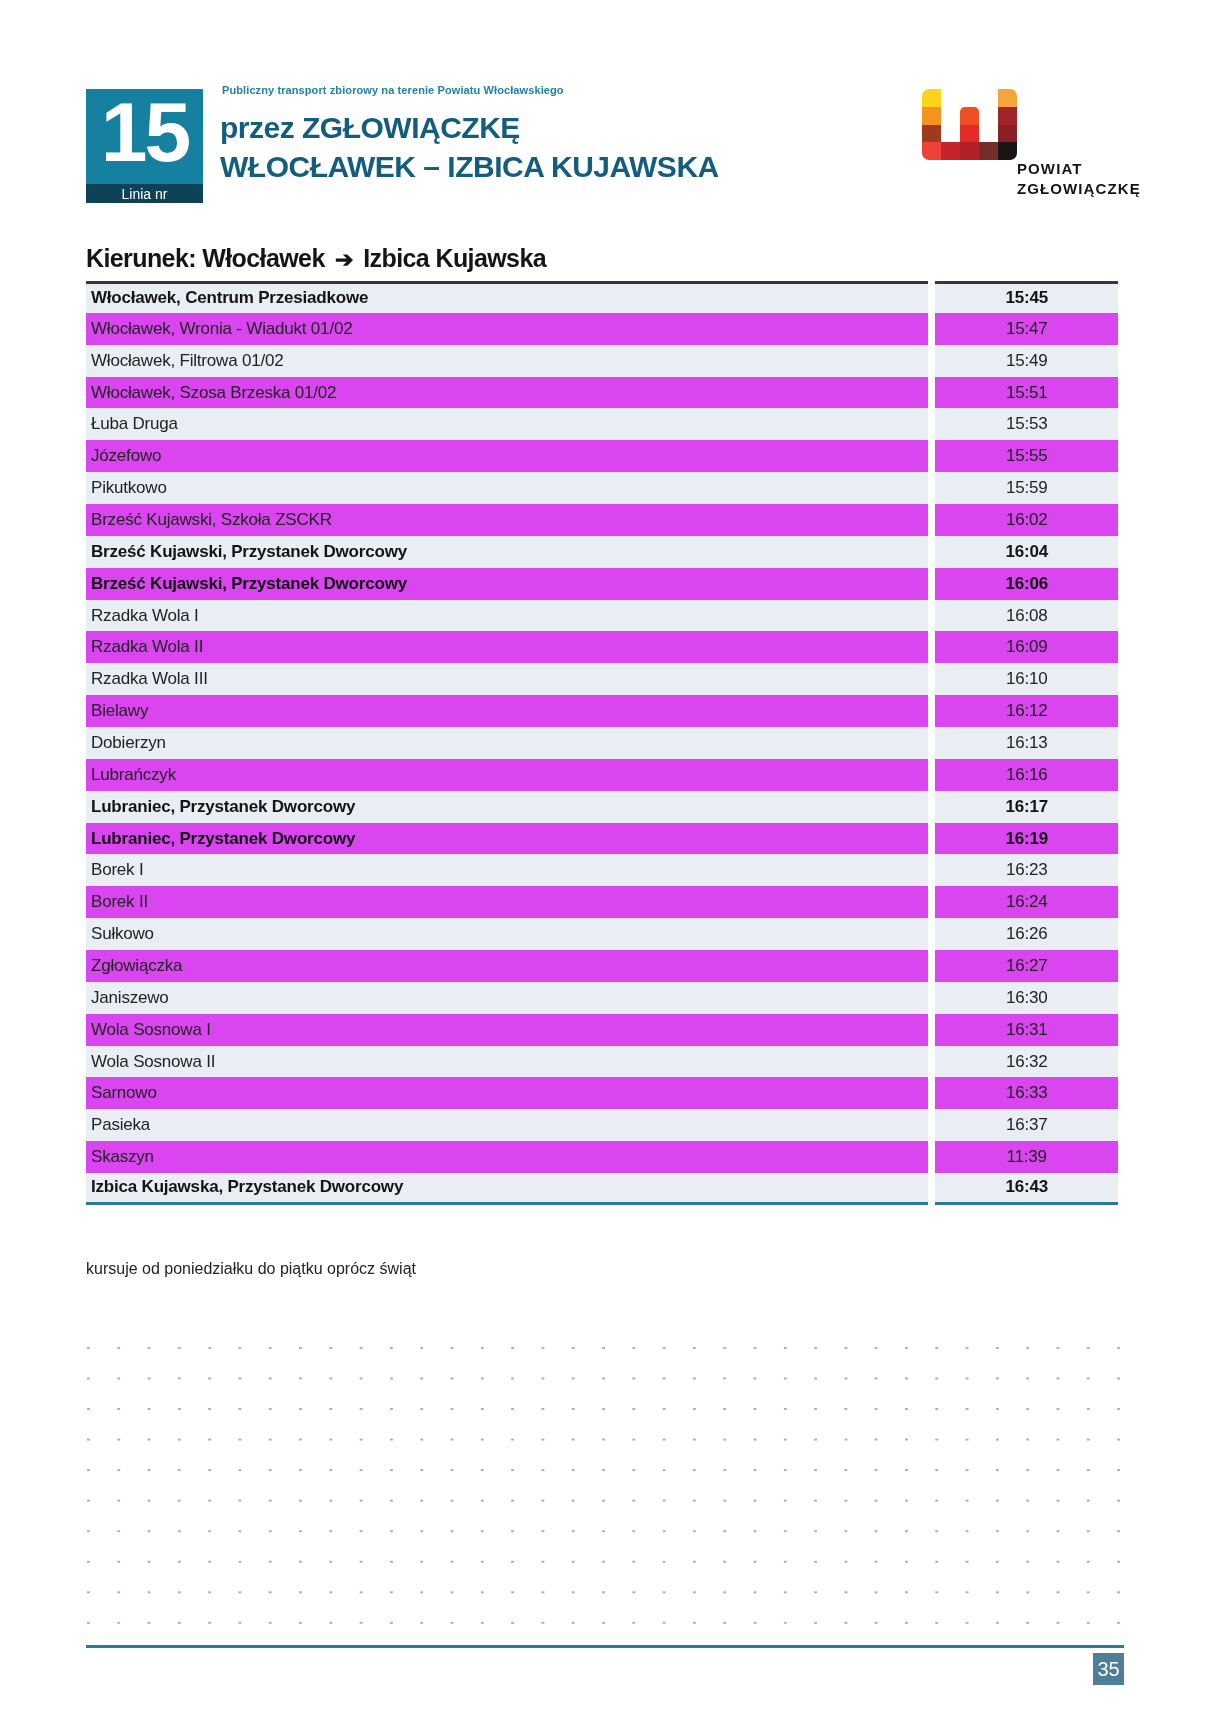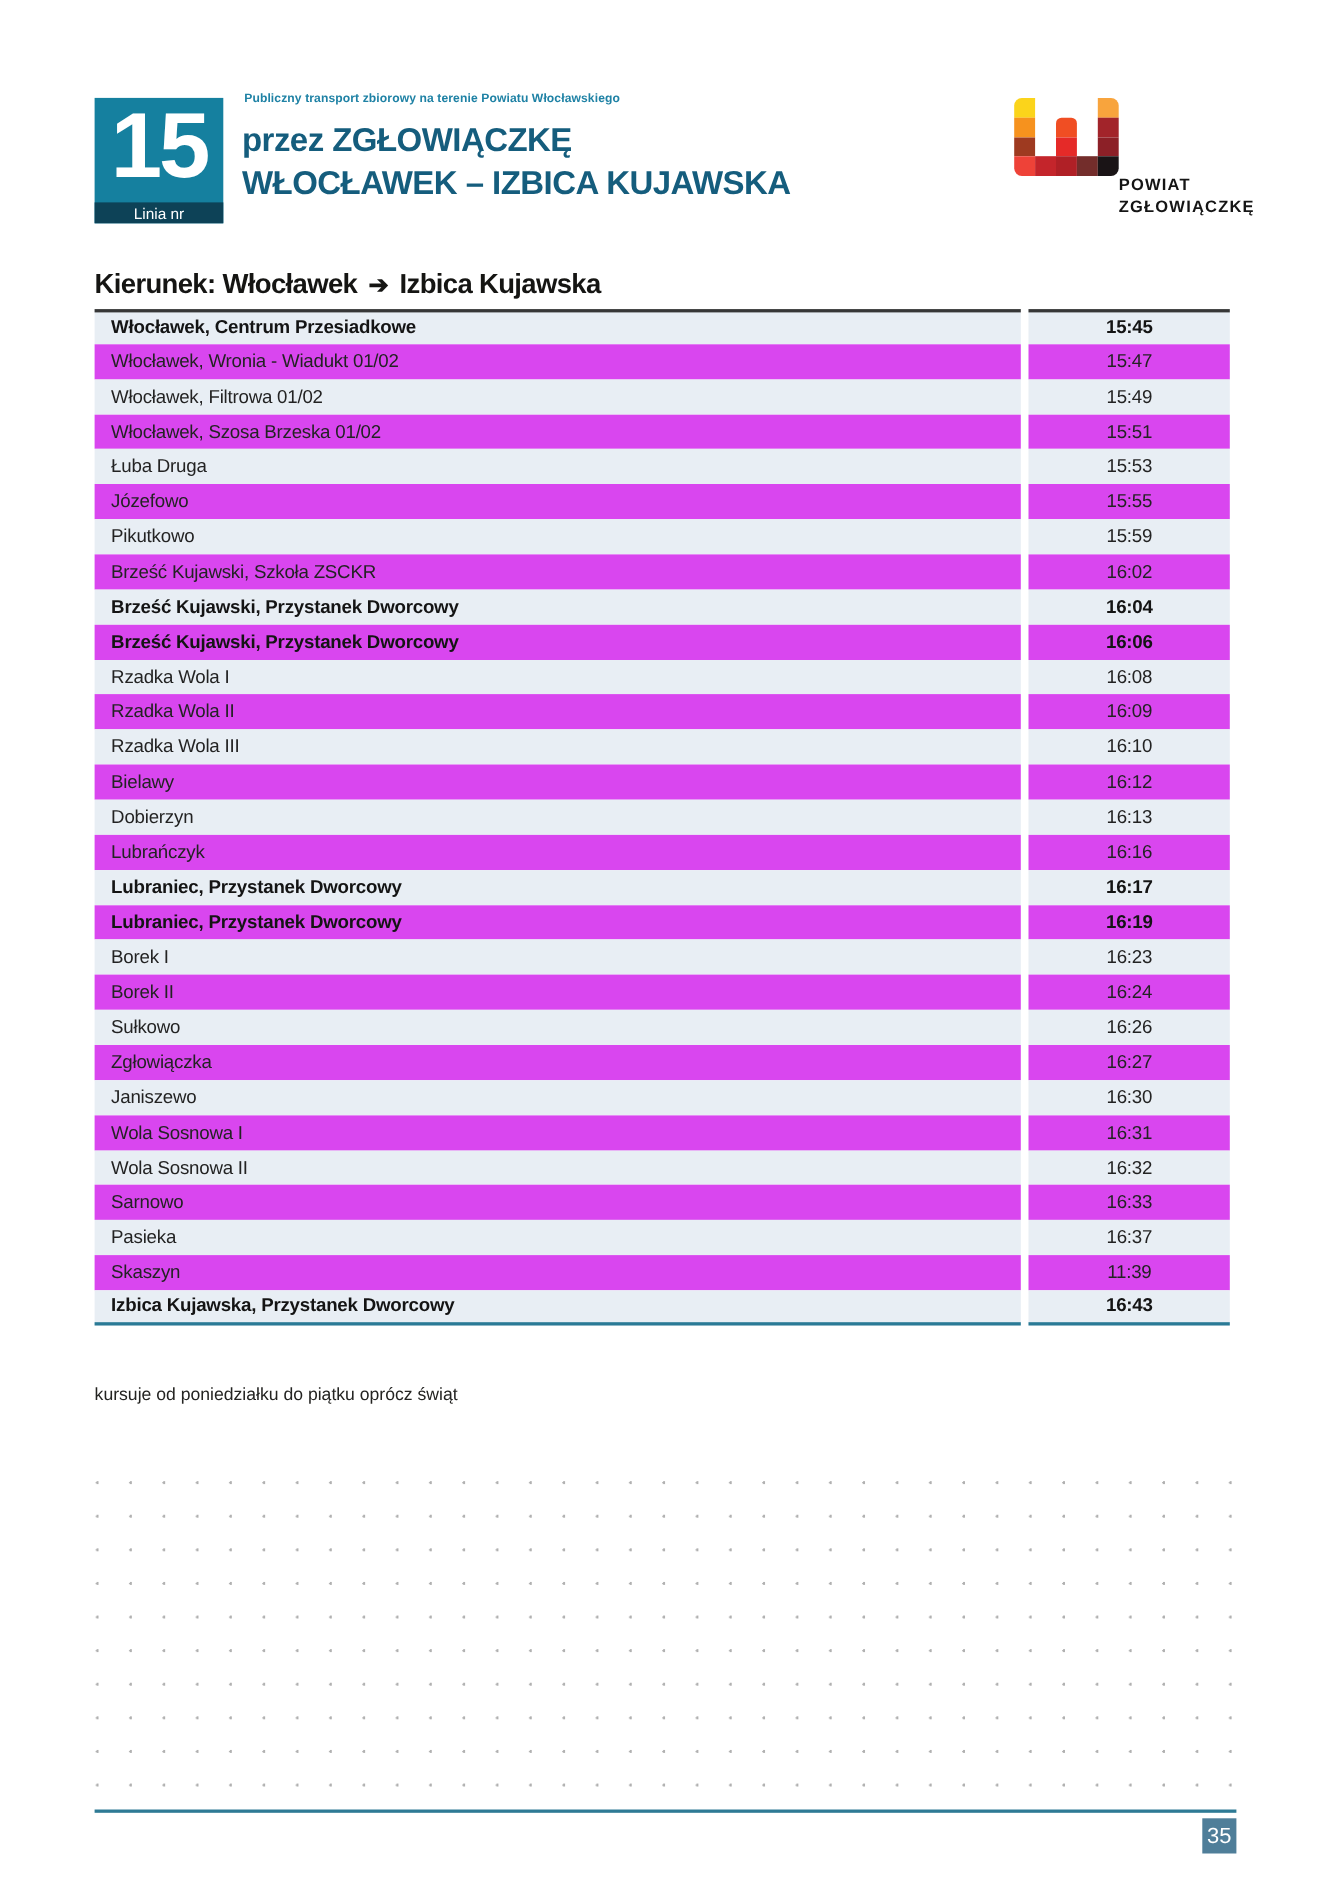--- a/index.html
+++ b/index.html
@@ -30,21 +30,21 @@
 
   
   .direction{position:absolute;left:86px;top:244px;font-size:25px;font-weight:bold;
              color:#151513;letter-spacing:-0.6px;}
   .direction .arrow{font-size:22px;padding:0 4px;}
 
   
   .timetable{position:absolute;left:86px;top:281px;width:1032px;}
   .t-row{display:flex;height:31.87px;font-size:17px;color:#232323;letter-spacing:-0.2px;}
   .t-row .cell{box-sizing:border-box;height:100%;display:flex;align-items:center;background:#d946ef;}
-  .t-row .cell.name{width:844px;padding-left:15px;}
+  .t-row .cell.name{width:844px;padding-left:5px;}
   .t-row .cell.time{width:183px;margin-left:7px;justify-content:center;}
   .t-row:nth-child(odd) .cell{background:var(--row-blue);}
   .t-row.bold{font-weight:bold;color:#141414;}
   .t-row:first-child .cell{border-top:3px solid var(--table-top-border);}
   .t-row:last-child .cell{border-bottom:3px solid var(--table-bottom-border);}
 
   
   .footnote{position:absolute;left:86px;top:1260px;font-size:16px;color:#232321;}
   .dots{position:absolute;left:86px;top:1342px;width:1036px;height:286px;
         background-image:radial-gradient(circle at 2.5px 6px, var(--dots) 1.3px, transparent 1.4px);

